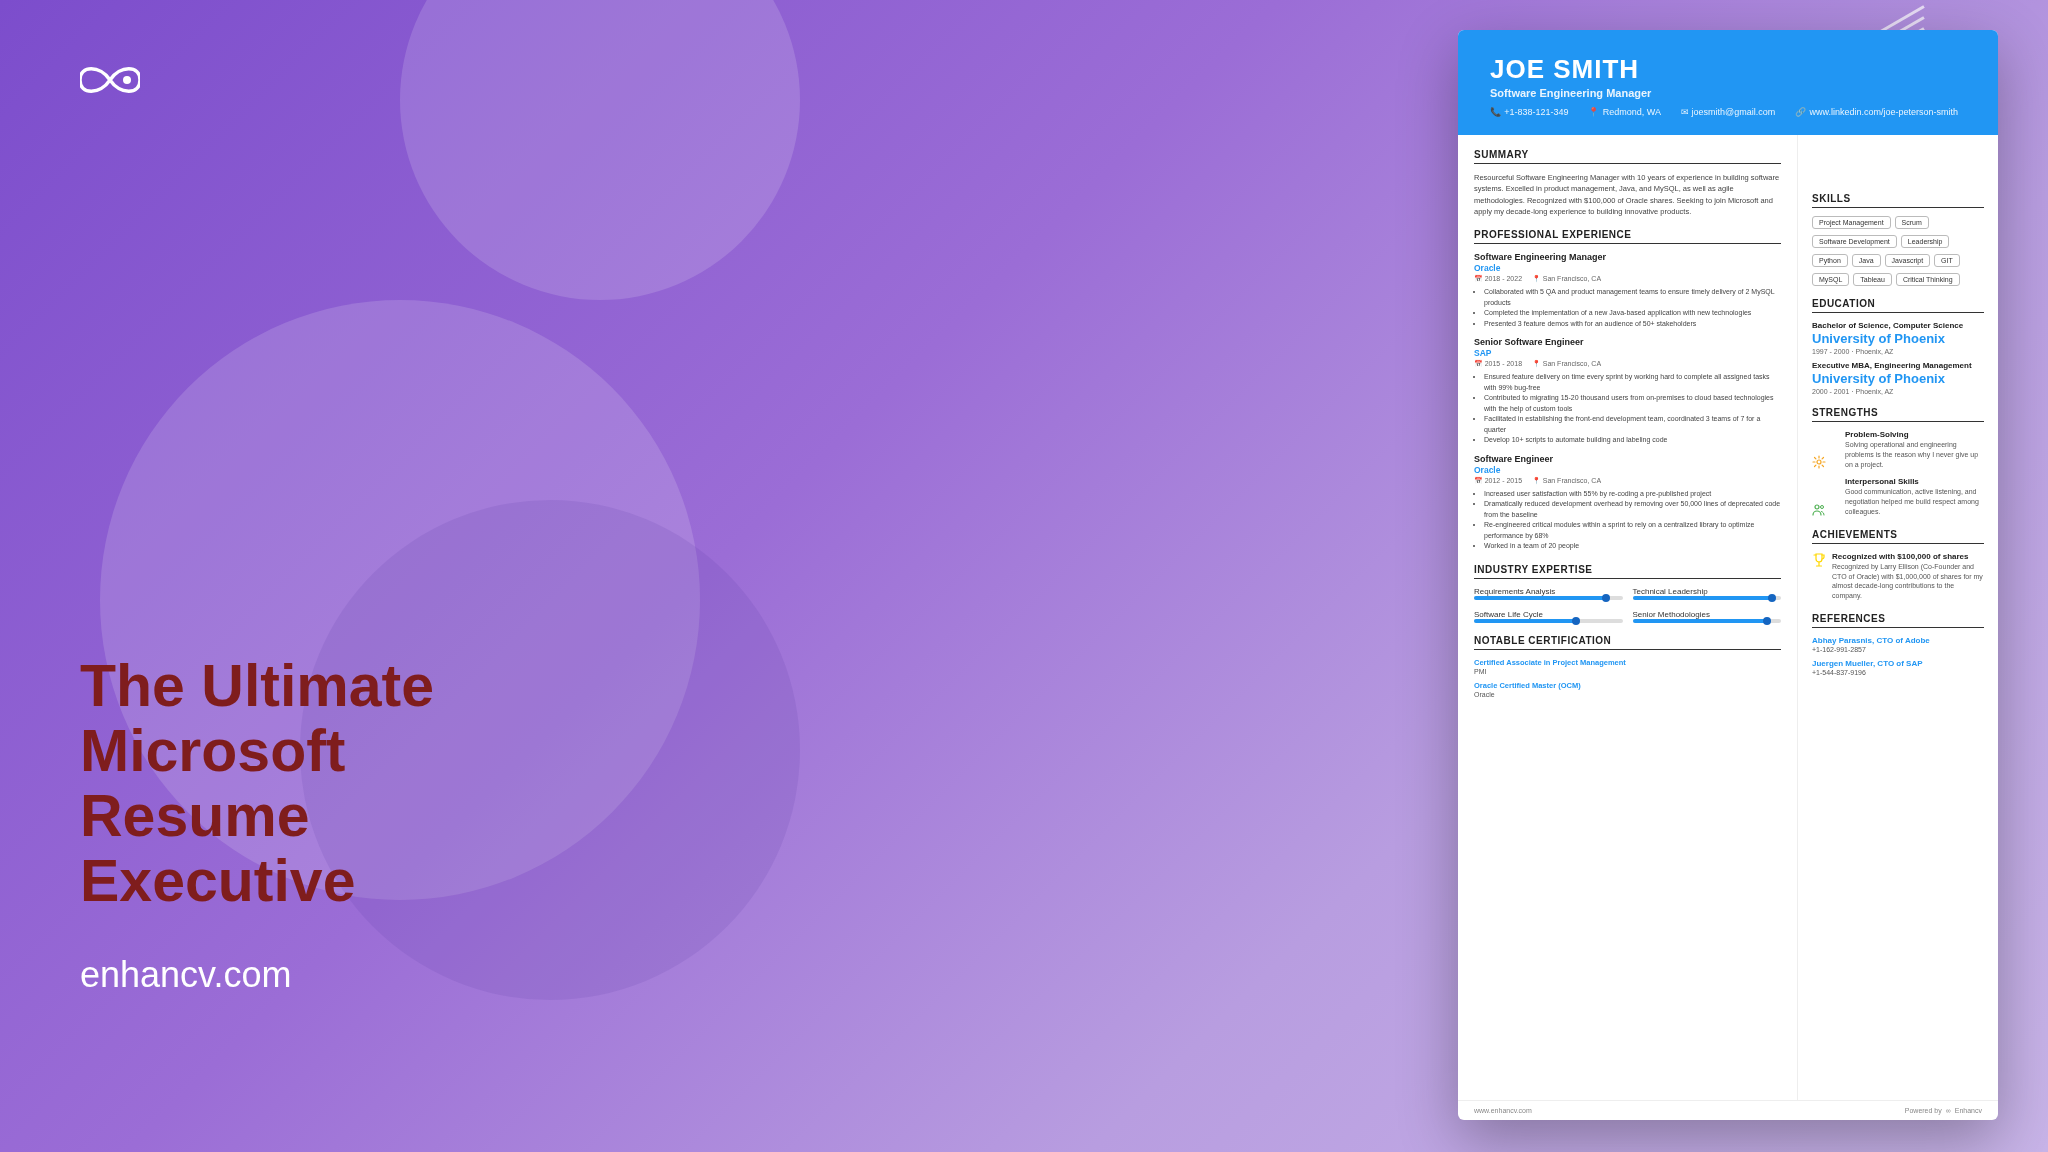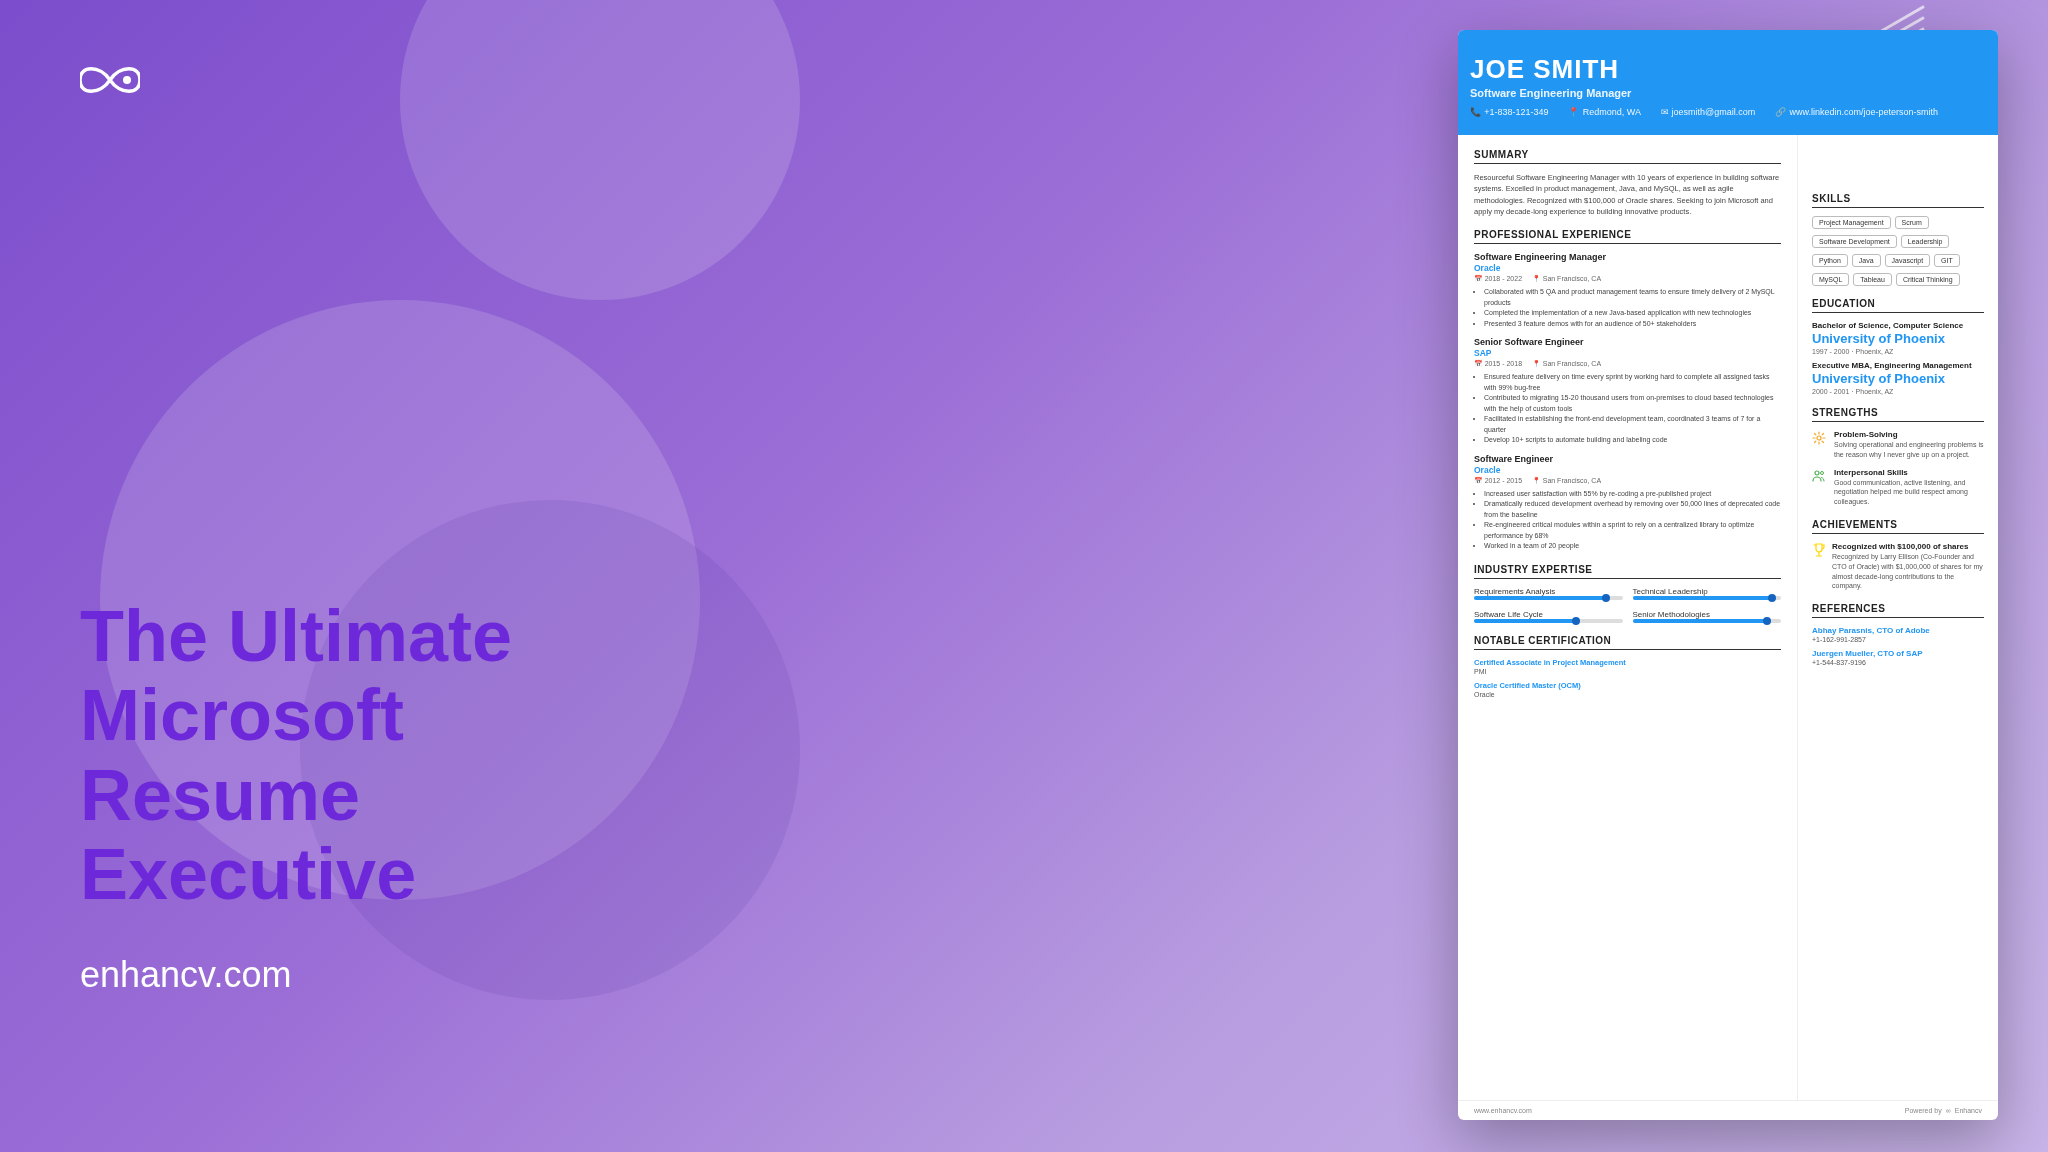--- a/index.html
+++ b/index.html
@@ -51,22 +51,22 @@
     }
     .logo-icon {
       width: 60px; height: 40px;
       position: relative;
     }
     .logo-icon svg {
       width: 100%; height: 100%;
     }
 
     .headline {
-      color: #6d28d9;
-      font-size: 72px;
+      color: #7f1d1d;
+      font-size: 59px;
       font-weight: 700;
       line-height: 1.1;
       margin-top: auto;
       margin-bottom: 40px;
     }
 
     .website {
       color: white;
       font-size: 36px;
       font-weight: 400;
@@ -100,21 +100,21 @@
       border-radius: 6px;
       box-shadow: 0 20px 60px rgba(0,0,0,0.3);
       overflow: hidden;
       display: flex;
       flex-direction: column;
     }
 
     
     .resume-header {
       background: #2196F3;
-      padding: 24px 12px 18px;
+      padding: 24px 32px 18px;
       color: white;
     }
     .resume-name {
       font-size: 26px;
       font-weight: 900;
       letter-spacing: 1px;
     }
     .resume-title {
       font-size: 11px;
       font-weight: 600;
@@ -278,23 +278,23 @@
     }
     .edu-meta {
       font-size: 7px;
       color: #666;
       margin-bottom: 6px;
     }
 
     
     .strength-item {
       display: flex;
-      gap: 8px;
+      gap: 19px;
       margin-bottom: 8px;
-      align-items: flex-start;
+      align-items: flex-end;
     }
     .strength-icon {
       width: 14px;
       height: 14px;
       flex-shrink: 0;
       margin-top: 1px;
     }
     .strength-name {
       font-size: 8px;
       font-weight: 700;

